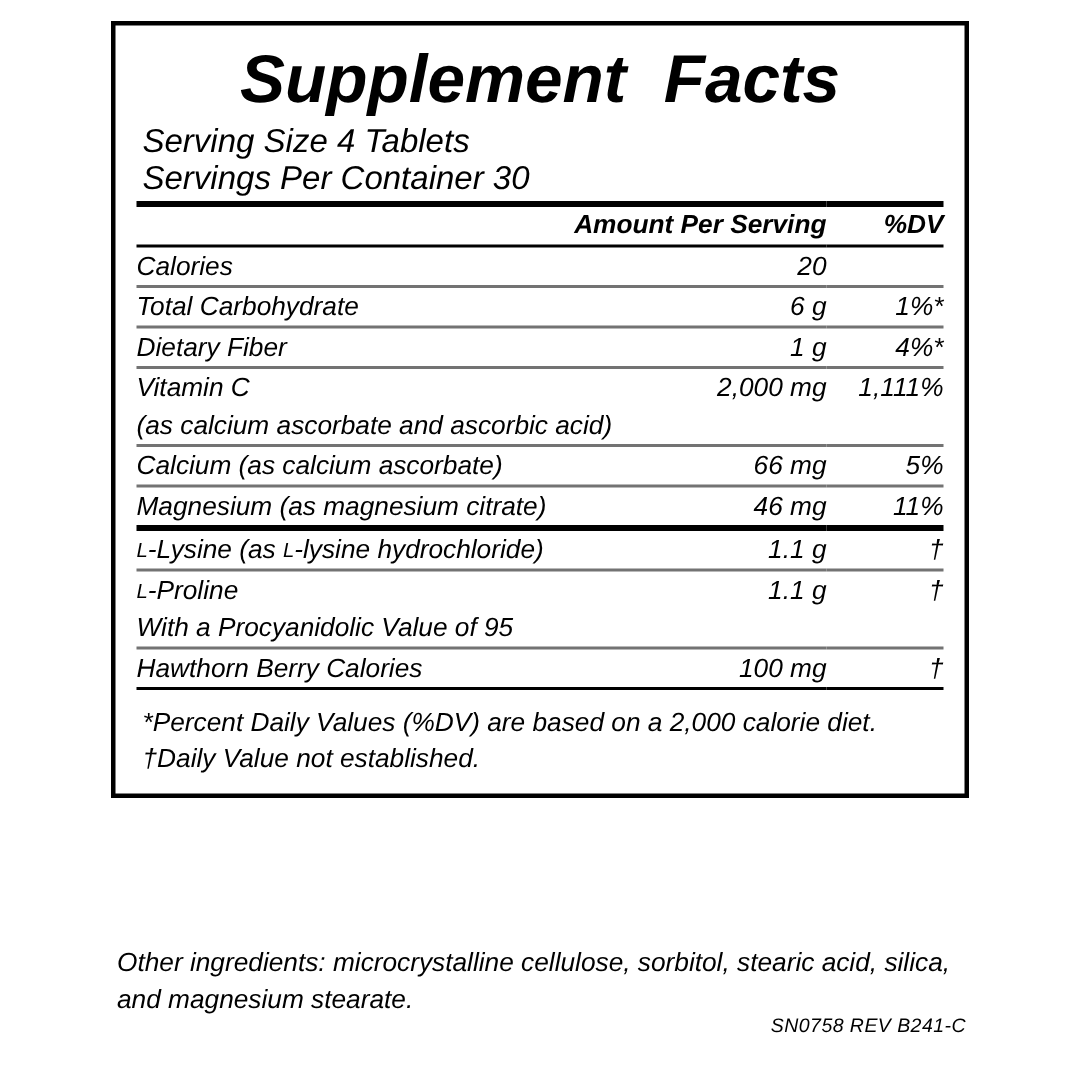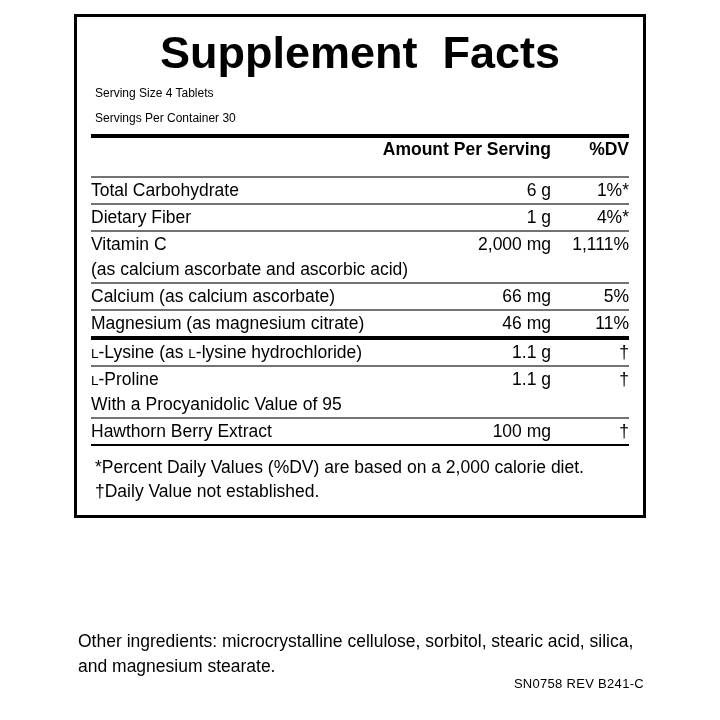--- a/index.html
+++ b/index.html
@@ -12,20 +12,21 @@
     height: 720px;
     font-family: "Liberation Sans", sans-serif;
     color: #000000;
     -webkit-font-smoothing: antialiased;
   }
   .page {
     position: relative;
     width: 720px;
     height: 505px;
     box-sizing: border-box;
+    font-style: italic;
   }
   .panel {
     position: absolute;
     left: 74px;
     top: 14px;
     width: 572px;
     box-sizing: border-box;
     border: 3px solid #000;
     padding: 0;
   }
@@ -35,21 +36,21 @@
   .title {
     font-size: 45px;
     line-height: 52px;
     font-weight: bold;
     letter-spacing: 0px;
     text-align: center;
     white-space: pre;
     margin: 4px 0 2px 0;
   }
   .serving-lines {
-    font-size: 12px;
+    font-size: 22px;
     line-height: 25px;
     margin-top: 2px;
     margin-bottom: 3px;
     padding-left: 4px;
   }
   table.facts {
     width: 100%;
     border-collapse: collapse;
     font-size: 17.5px;
   }
@@ -68,21 +69,21 @@
     padding-right: 6px;
   }
   td.dv {
     text-align: right;
     white-space: nowrap;
     width: 78px;
     padding-right: 4px;
   }
   tr.headrow td {
     font-weight: bold;
-    padding-bottom: 16px;
+    padding-bottom: 3px;
     padding-top: 1px;
   }
   tr.headrow td.amount {
     text-align: right;
   }
   .rule-thick {
     border-top: 4px solid #000;
   }
   .rule-med {
     border-top: 2.5px solid #000;
@@ -145,20 +146,25 @@
 
       <table class="facts">
 
         <tbody>
             <tr class="headrow">
           <td class="name rule-thick"></td>
           <td class="amount rule-thick">Amount Per Serving</td>
           <td class="dv rule-thick">%DV</td>
         </tr>
 
+        <tr>
+          <td class="name rule-med">Calories</td>
+          <td class="amount rule-med">20</td>
+          <td class="dv rule-med"></td>
+        </tr>
 
         <tr>
           <td class="name rule-thin">Total Carbohydrate</td>
           <td class="amount rule-thin">6 g</td>
           <td class="dv rule-thin">1%*</td>
         </tr>
 
         <tr>
           <td class="name rule-thin indent">Dietary Fiber</td>
           <td class="amount rule-thin">1 g</td>
@@ -198,21 +204,21 @@
           <td class="amount rule-thin">1.1 g</td>
           <td class="dv rule-thin">†</td>
         </tr>
 
 
         <tr>
           <td class="name sub-line" colspan="3">With a Procyanidolic Value of 95</td>
         </tr>
 
         <tr>
-          <td class="name rule-thin">Hawthorn Berry Extract</td>
+          <td class="name rule-thin">Hawthorn Berry Calories</td>
           <td class="amount rule-thin">100 mg</td>
           <td class="dv rule-thin">†</td>
         </tr>
 
         <tr class="sep-row">
           <td class="rule-med" colspan="3"></td>
         </tr>
 
       </tbody>
         </table>

